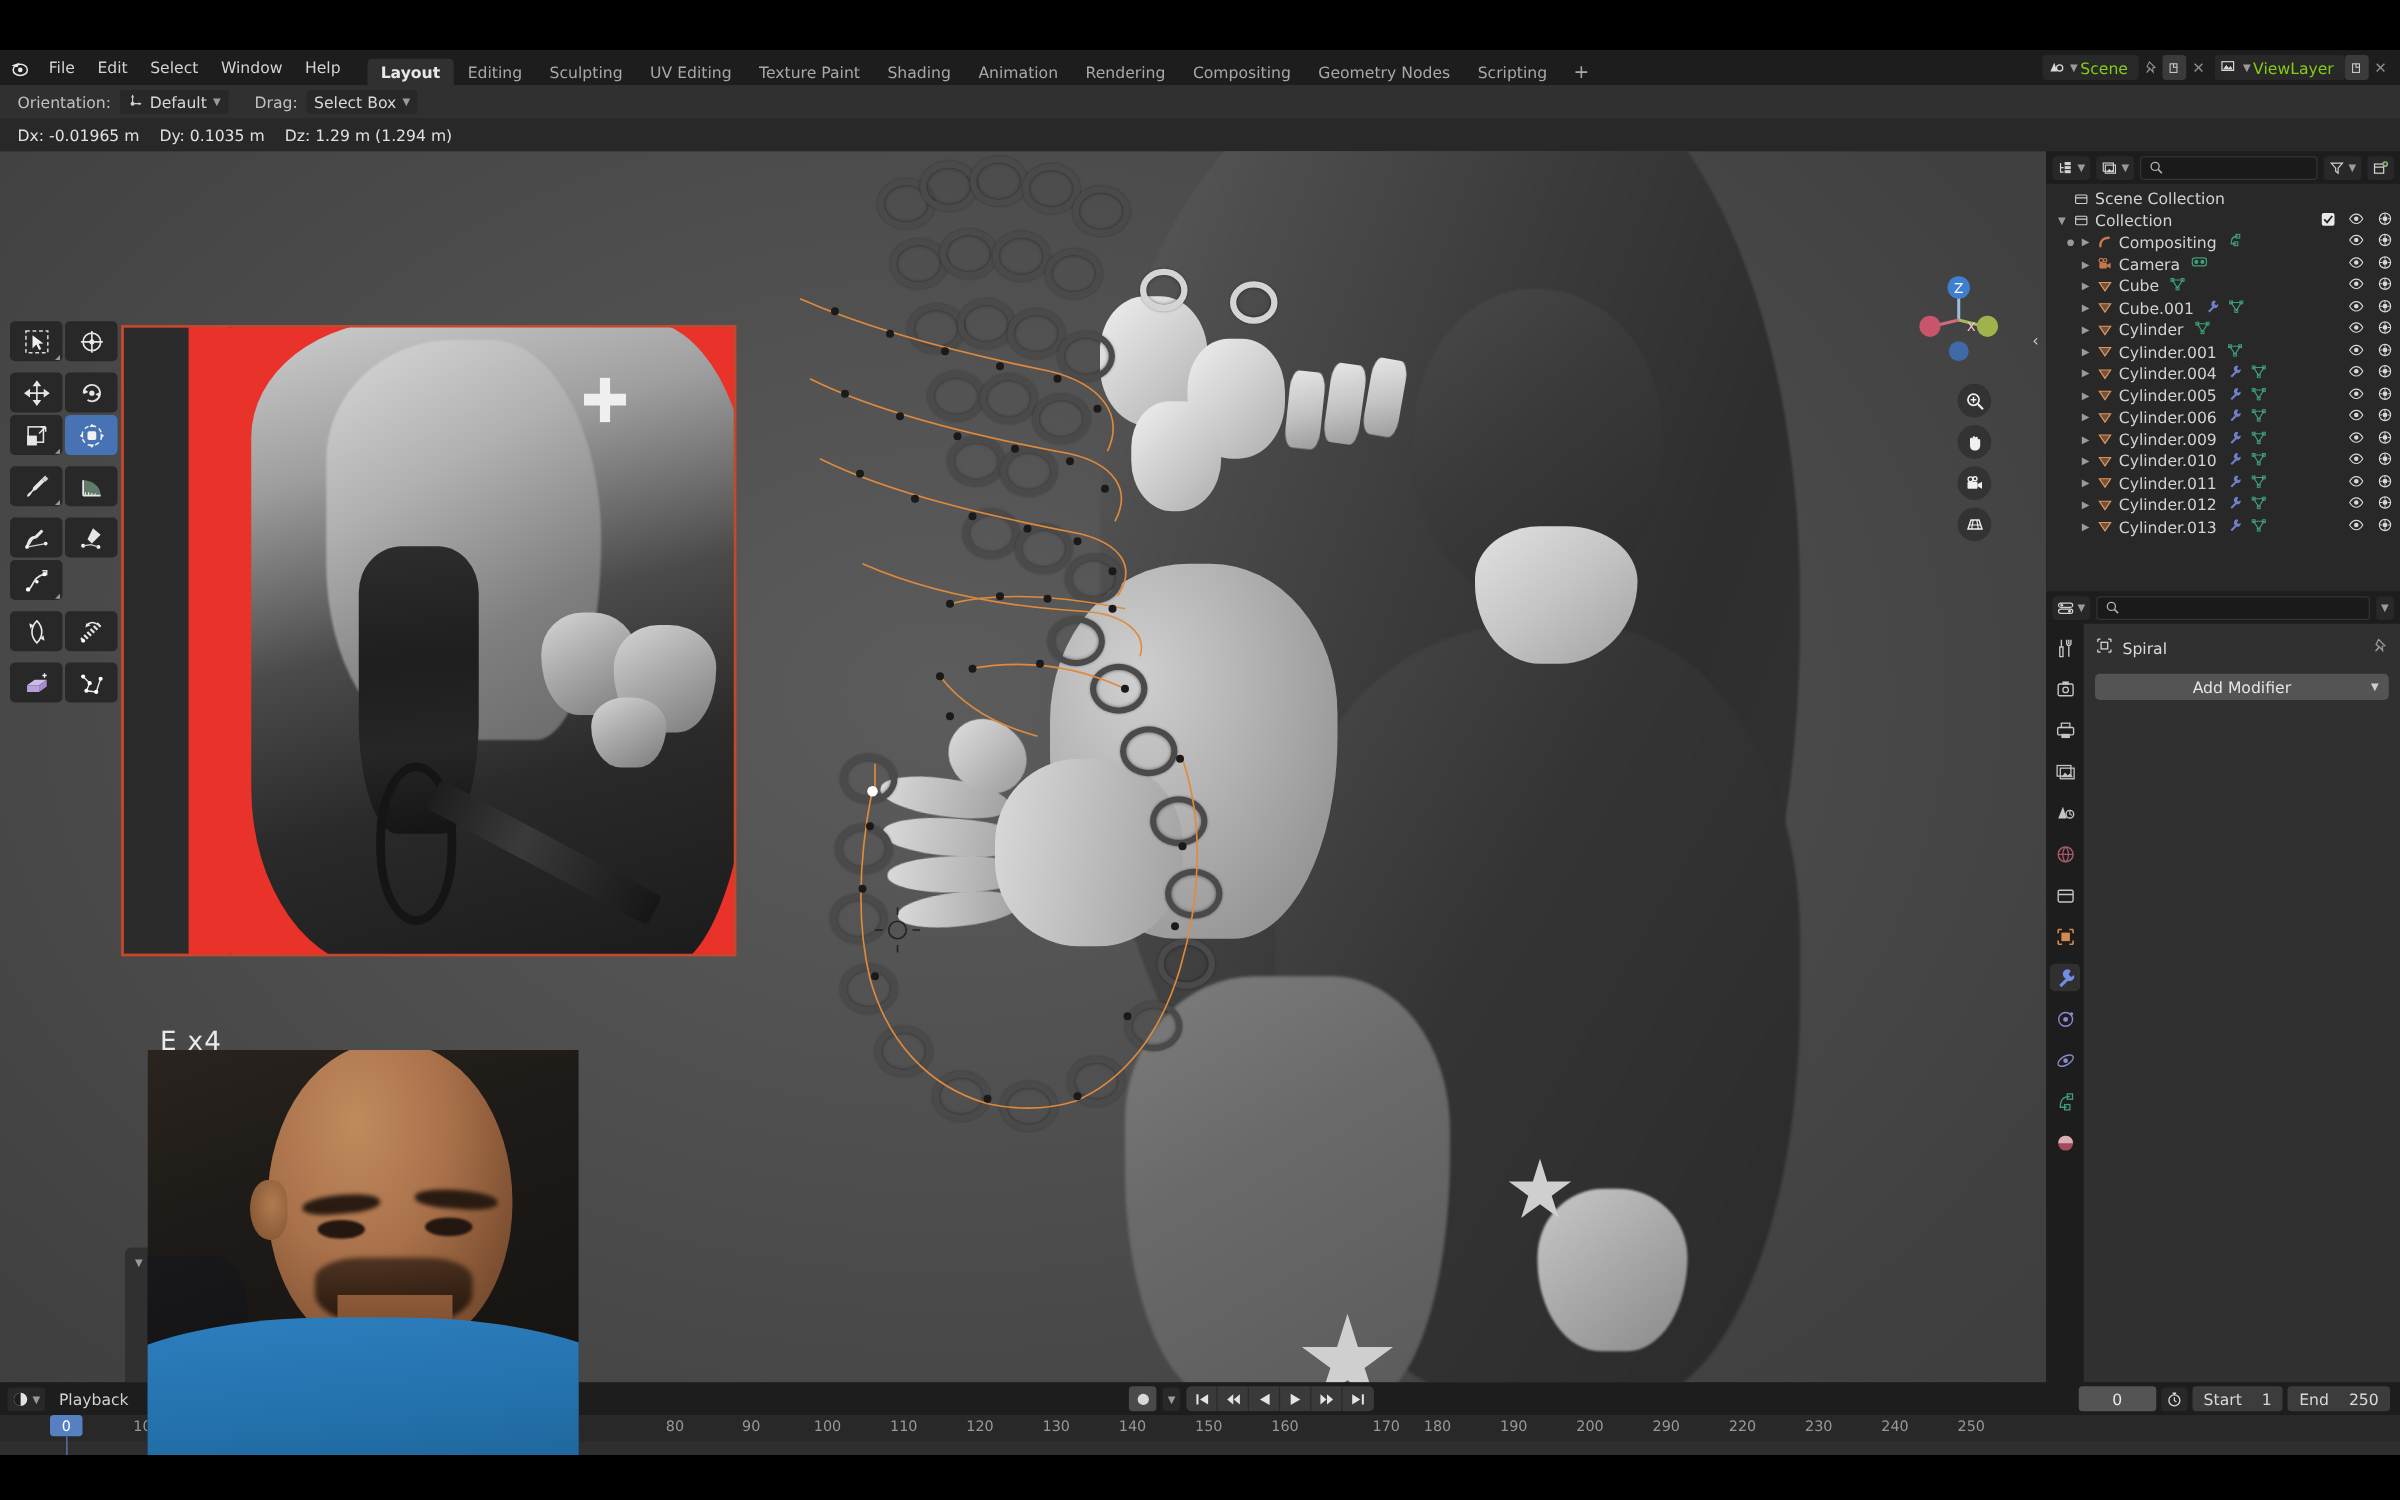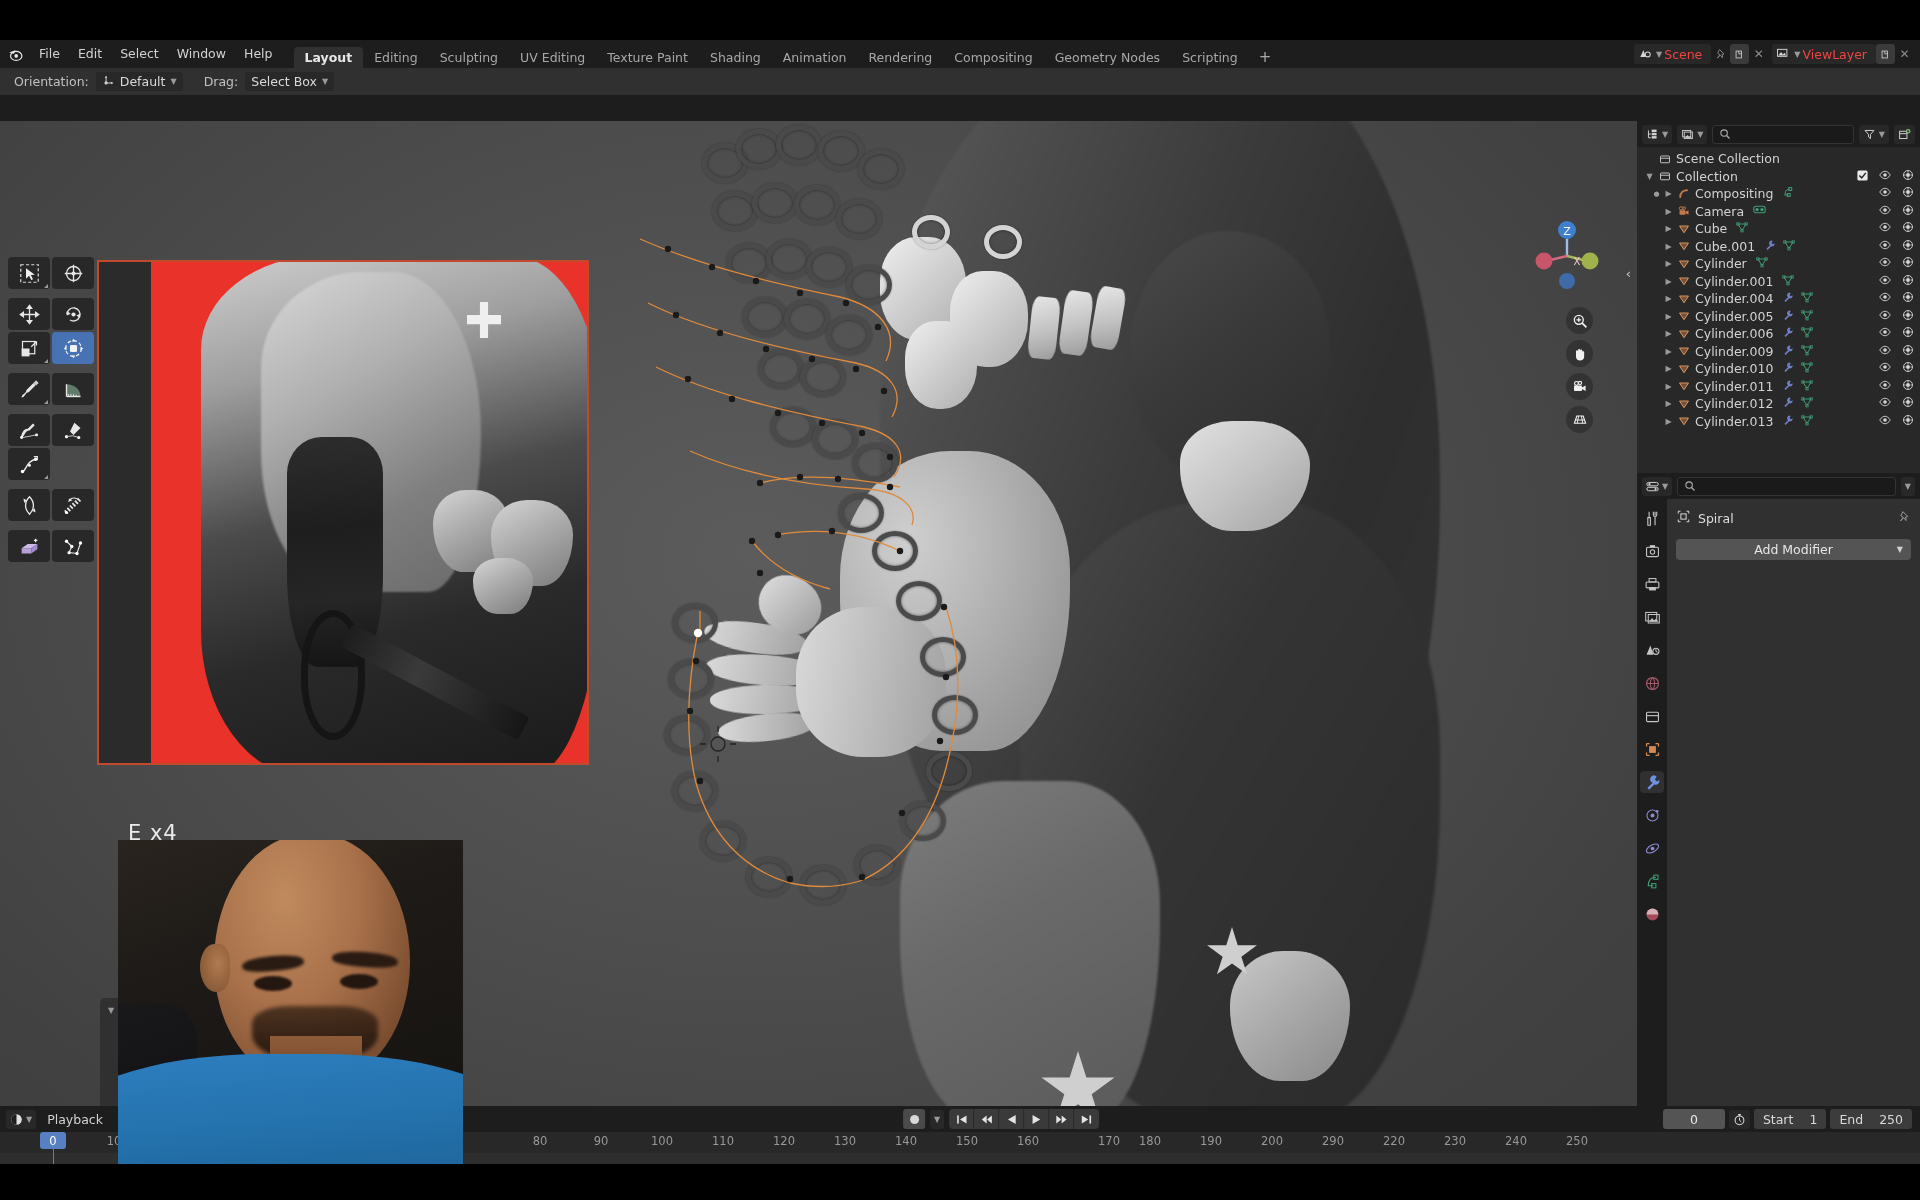--- a/index.html
+++ b/index.html
@@ -26,21 +26,21 @@
   .menu-item { font-size:12.5px; color:#d2d2d2; padding:0 9px; line-height:28px; white-space:nowrap; }
   .tabs { display:flex; align-items:flex-end; height:28px; margin-left:12px; }
   .wtab { font-size:12.5px; color:#a8a8a8; padding:0 11px; height:21px; line-height:21px;
           border-radius:4px 4px 0 0; white-space:nowrap; }
   .wtab.active { background:#303030; color:#e8e8e8;font-weight:bold; }
   .tab-plus { color:#a8a8a8; font-size:15px; padding:0 10px; line-height:21px; }
 
   .topbar-right { position:absolute; right:0; top:0; height:28px; display:flex; align-items:center; gap:0; }
   .pill { display:flex; align-items:center; height:20px; background:#282828; border-radius:3px; }
   .pill .ic { width:22px; display:flex; align-items:center; justify-content:center; }
-  .pill .txt { font-size:12.5px; color:#ef4444; padding:0 9px 0 2px; }
+  .pill .txt { font-size:12.5px; color:#84cc16; padding:0 9px 0 2px; }
   .mini-btn { width:19px; height:20px; display:flex; align-items:center; justify-content:center;
               color:#8d8d8d; font-size:12px; }
   .mini-btn.raised { background:#3b3b3b; border-radius:3px; }
 
   
   .toolsettings { position:absolute; left:0; top:28px; width:1920px; height:27px; background:#303030;
                   display:flex; align-items:center; padding-left:14px; gap:7px; }
   .ts-label { font-size:12.5px; color:#c0c0c0; }
   .ts-dropdown { display:flex; align-items:center; height:19px; background:#282828; border-radius:3px;
                  padding:0 6px; gap:5px; }
@@ -413,20 +413,25 @@
         <span class="t">Default</span>
         <span class="caret">▼</span>
       </div>
       <span class="ts-label" style="margin-left:14px">Drag:</span>
       <div class="ts-dropdown">
         <span class="t">Select Box</span>
         <span class="caret">▼</span>
       </div>
     </div>
 
+    <div class="readout">
+      <span>Dx: -0.01965 m</span>
+      <span>Dy: 0.1035 m</span>
+      <span>Dz: 1.29 m (1.294 m)</span>
+    </div>
 
     <div class="mainrow">
 
       <div class="viewport">
 
         <div class="model">
           <div class="torso"></div>
           <div class="torso2"></div>
           <div class="head"></div>
           <div class="jaw"></div>

